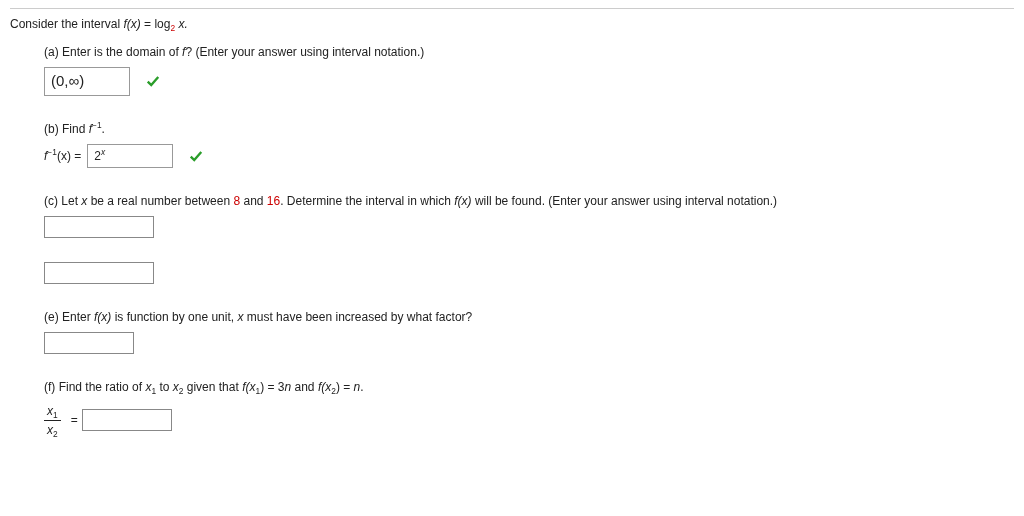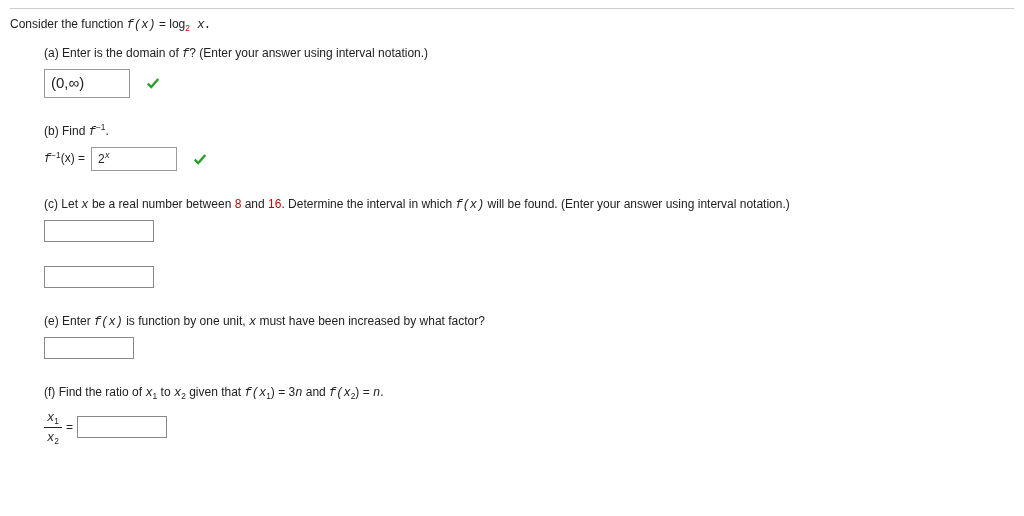--- a/index.html
+++ b/index.html
@@ -10,21 +10,21 @@
       margin: 0;
       padding: 8px 10px;
       background: #fff;
       line-height: 1.5;
     }
     .intro { margin-bottom: 10px; }
     .part { margin-left: 34px; margin-bottom: 24px; }
     .prompt { margin-bottom: 6px; }
     .sub { font-size: 0.7em; position: relative; top: 0.4em; }
     .sup { font-size: 0.7em; position: relative; top: -0.5em; }
-    .ital { font-style: italic; font-family: Liberation Mono, monospace; }
+    .ital { font-style: italic; }
     .accent { color: #c00; }
     .inputbox {
       border: 1px solid #888;
       height: 22px;
       width: 90px;
       padding: 2px 5px;
       font-size: 12px;
       font-family: inherit;
       vertical-align: middle;
       display: inline-block;
@@ -34,32 +34,32 @@
     .check {
       display: inline-block;
       vertical-align: middle;
       margin-left: 16px;
       width: 14px;
       height: 14px;
     }
     .check svg { width: 14px; height: 14px; }
     .row { display: flex; align-items: center; }
     .eqlabel { margin-right: 6px; text-align: right; }
-    .frac { display: inline-block; vertical-align: middle; text-align: left; margin-right: 4px; }
+    .frac { display: inline-block; vertical-align: middle; text-align: left; margin-right: 10px; }
     .frac .num { display: block; padding: 0 3px; border-bottom: 1px solid #222; }
     .frac .den { display: block; padding: 0 3px; }
     .hr { border-top: 1px solid #ccc; margin-bottom: 6px; }
   </style>
 </head>
 <body>
 
 <div class="hr"></div>
 
 <div class="intro">
-  <span>Consider the function  </span><span class="ital">f(x)</span><span> = log</span><span class="sub accent">2</span><span class="ital"> x.</span>
+  <span>Consider the interval  </span><span class="ital">f(x)</span><span> = log</span><span class="sub accent">2</span><span class="ital"> x.</span>
 </div>
 
 <div class="part">
   <div class="prompt">
     <span>(a) Enter is the domain of </span><span class="ital">f</span><span>? (Enter your answer using interval notation.)</span>
   </div>
   <div class="row">
     <span class="answered" style="min-width:86px;font-size:15px">(0,∞)</span>
     <span class="check">
       <svg viewBox="0 0 24 24">

